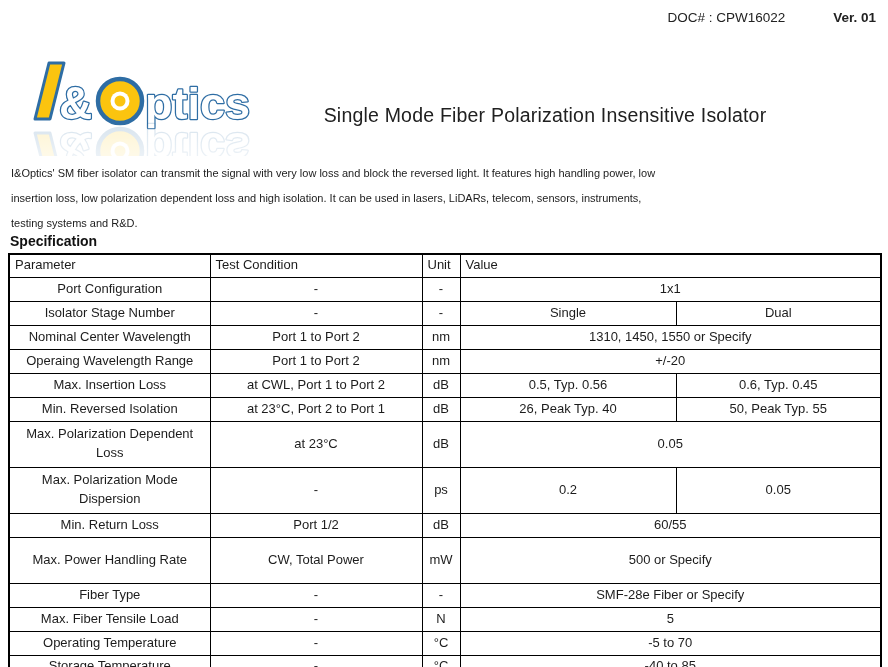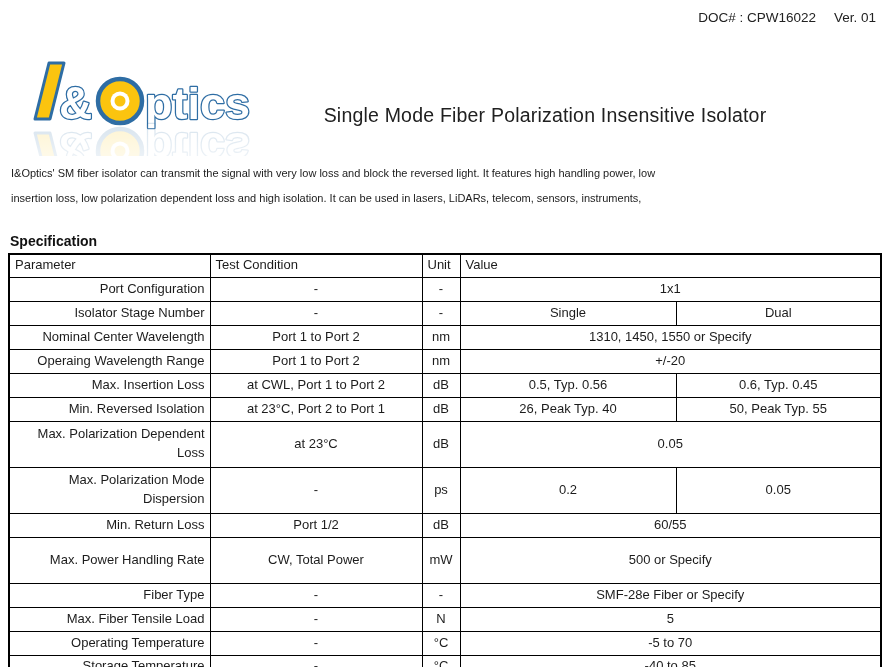--- a/index.html
+++ b/index.html
@@ -12,21 +12,21 @@
     position: relative;
     overflow: hidden;
   }
 
   
   .doc-line {
     position: absolute; top: 10px; right: 12px;
     font-size: 13.5px; color: #222;
     white-space: nowrap;
   }
-  .doc-line .ver { margin-left: 18px; }
+  .doc-line .ver { margin-left: 48px; font-weight: bold; }
 
   
   .logo-wrap { position: absolute; top: 56px; left: 26px; width: 240px; height: 100px; }
   .logo-wrap svg { display: block; }
 
   
   .page-title {
     position: absolute; top: 104px; left: 0; right: 0;
     padding-left: 170px;
     text-align: center;
@@ -59,21 +59,21 @@
     table-layout: fixed;
   }
   .spec th, .spec td {
     border: 1px solid #000;
     padding: 1px 5px;
     height: 24px;
     line-height: 1.45;
     overflow: hidden;
   }
   .spec th { font-weight: normal; text-align: left; height: 23px; }
-  .spec td.param { text-align: right; }
+  .spec td.param { text-align: center; }
   .spec td.c { text-align: center; }
   .spec tr.tall td { height: 46px; }
 </style>
 </head>
 <body>
 
 <div class="doc-line">
   <span>DOC# : CPW16022</span><span class="ver">Ver. 01</span>
 </div>
 
@@ -103,20 +103,21 @@
     <use href="#lg" transform="matrix(1,0,0,-1,0,140)" opacity="0.18"></use>
     <rect x="0" y="68" width="240" height="32" fill="url(#fade)"></rect>
   </svg>
 </div>
 
 <div class="page-title">Single Mode Fiber Polarization Insensitive Isolator</div>
 
 <div class="desc">
   <div>I&amp;Optics' SM fiber isolator can transmit the signal with very low loss and block the reversed light. It features high handling power, low</div>
   <div>insertion loss, low polarization dependent loss and high isolation. It can be used in lasers, LiDARs, telecom, sensors, instruments,</div>
+  <div>testing systems and R&amp;D.</div>
 </div>
 
 <div class="spec-heading">Specification</div>
 
 <table class="spec">
   <colgroup>
     <col style="width:201px">
       <col style="width:212px">
       <col style="width:38px">
       <col style="width:216px">

